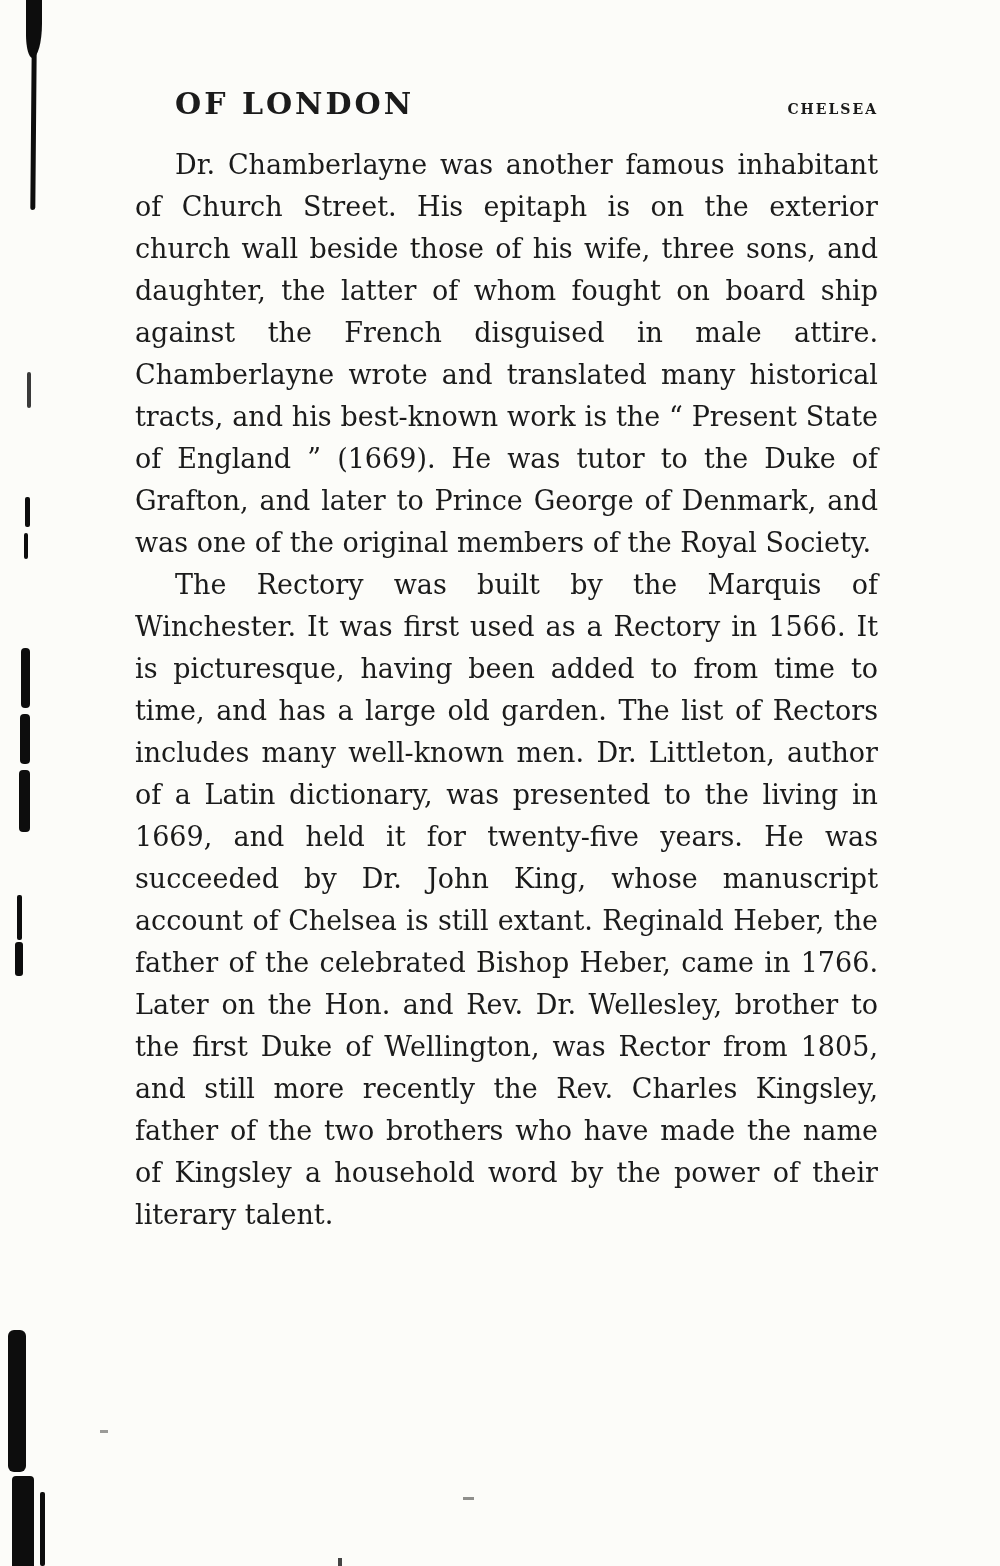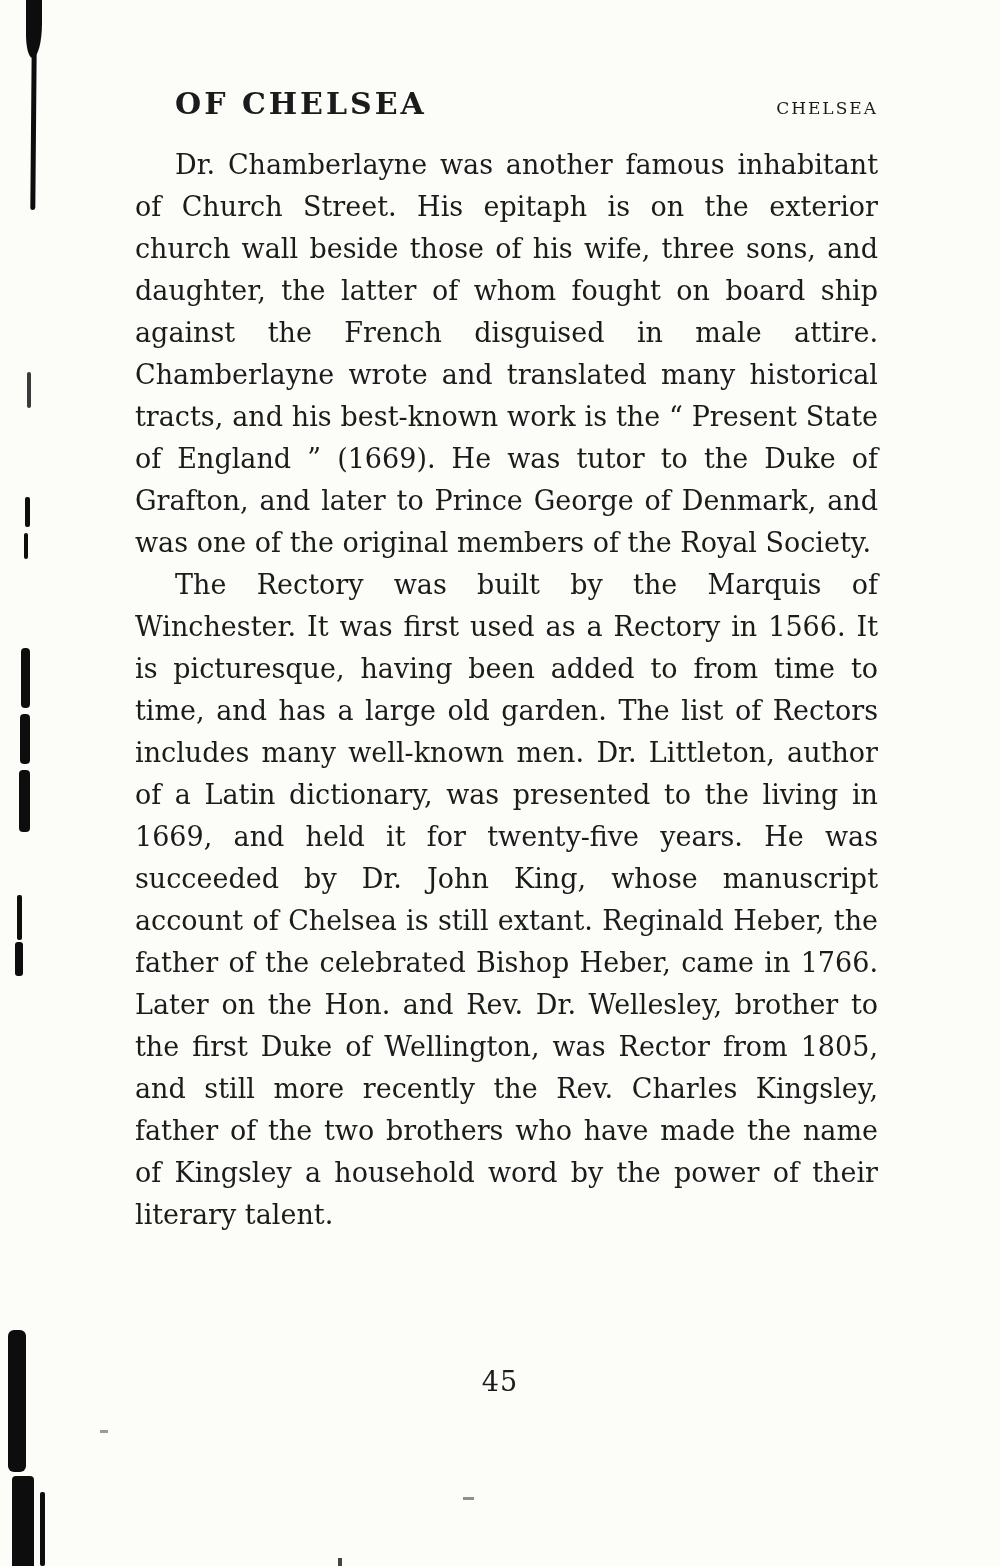--- a/index.html
+++ b/index.html
@@ -28,22 +28,22 @@
     justify-content: space-between;
     align-items: baseline;
   }
   .title {
     font-size: 30px;
     font-weight: bold;
     letter-spacing: 3px;
     padding-left: 40px;
   }
   .running-head {
-    font-size: 17px;
-    font-weight: 400;
+    font-size: 14px;
+    font-weight: 700;
     letter-spacing: 2px;
     text-align: center;
   }
 
   
   .body-text {
     position: absolute;
     top: 144px;
     left: 135px;
     right: 122px;
@@ -105,24 +105,23 @@
   <div class="artifact a9"></div>
   <div class="artifact a10"></div>
   <div class="artifact a11"></div>
   <div class="artifact a12"></div>
   <div class="artifact a13"></div>
   <div class="artifact a14"></div>
   <div class="artifact a15"></div>
   <div class="artifact a16"></div>
 
   <div class="header">
-    <span class="title">OF CHELSEA</span>
+    <span class="title">OF LONDON</span>
     <span class="running-head">CHELSEA</span>
   </div>
 
   <div class="body-text">
     <p>Dr. Chamberlayne was another famous inhabitant of Church Street.  His epitaph is on the exterior church wall beside those of his wife, three sons, and daughter, the latter of whom fought on board ship against the French disguised in male attire.  Chamberlayne wrote and translated many historical tracts, and his best-known work is the “ Present State of England ” (1669).  He was tutor to the Duke of Grafton, and later to Prince George of Denmark, and was one of the original members of the Royal Society.</p>
     <p>The Rectory was built by the Marquis of Winchester.  It was first used as a Rectory in 1566. It is picturesque, having been added to from time to time, and has a large old garden.  The list of Rectors includes many well-known men. Dr. Littleton, author of a Latin dictionary, was presented to the living in 1669, and held it for twenty-five years.  He was succeeded by Dr. John King, whose manuscript account of Chelsea is still extant.   Reginald Heber, the father of the celebrated Bishop Heber, came in 1766.  Later on the Hon. and Rev. Dr. Wellesley, brother to the first Duke of Wellington, was Rector from 1805, and still more recently the Rev. Charles Kingsley, father of the two brothers who have made the name of Kingsley a household word by the power of their literary talent.</p>
   </div>
 
-  <div class="page-number">45</div>
 
 </div>
 
 </body></html>

